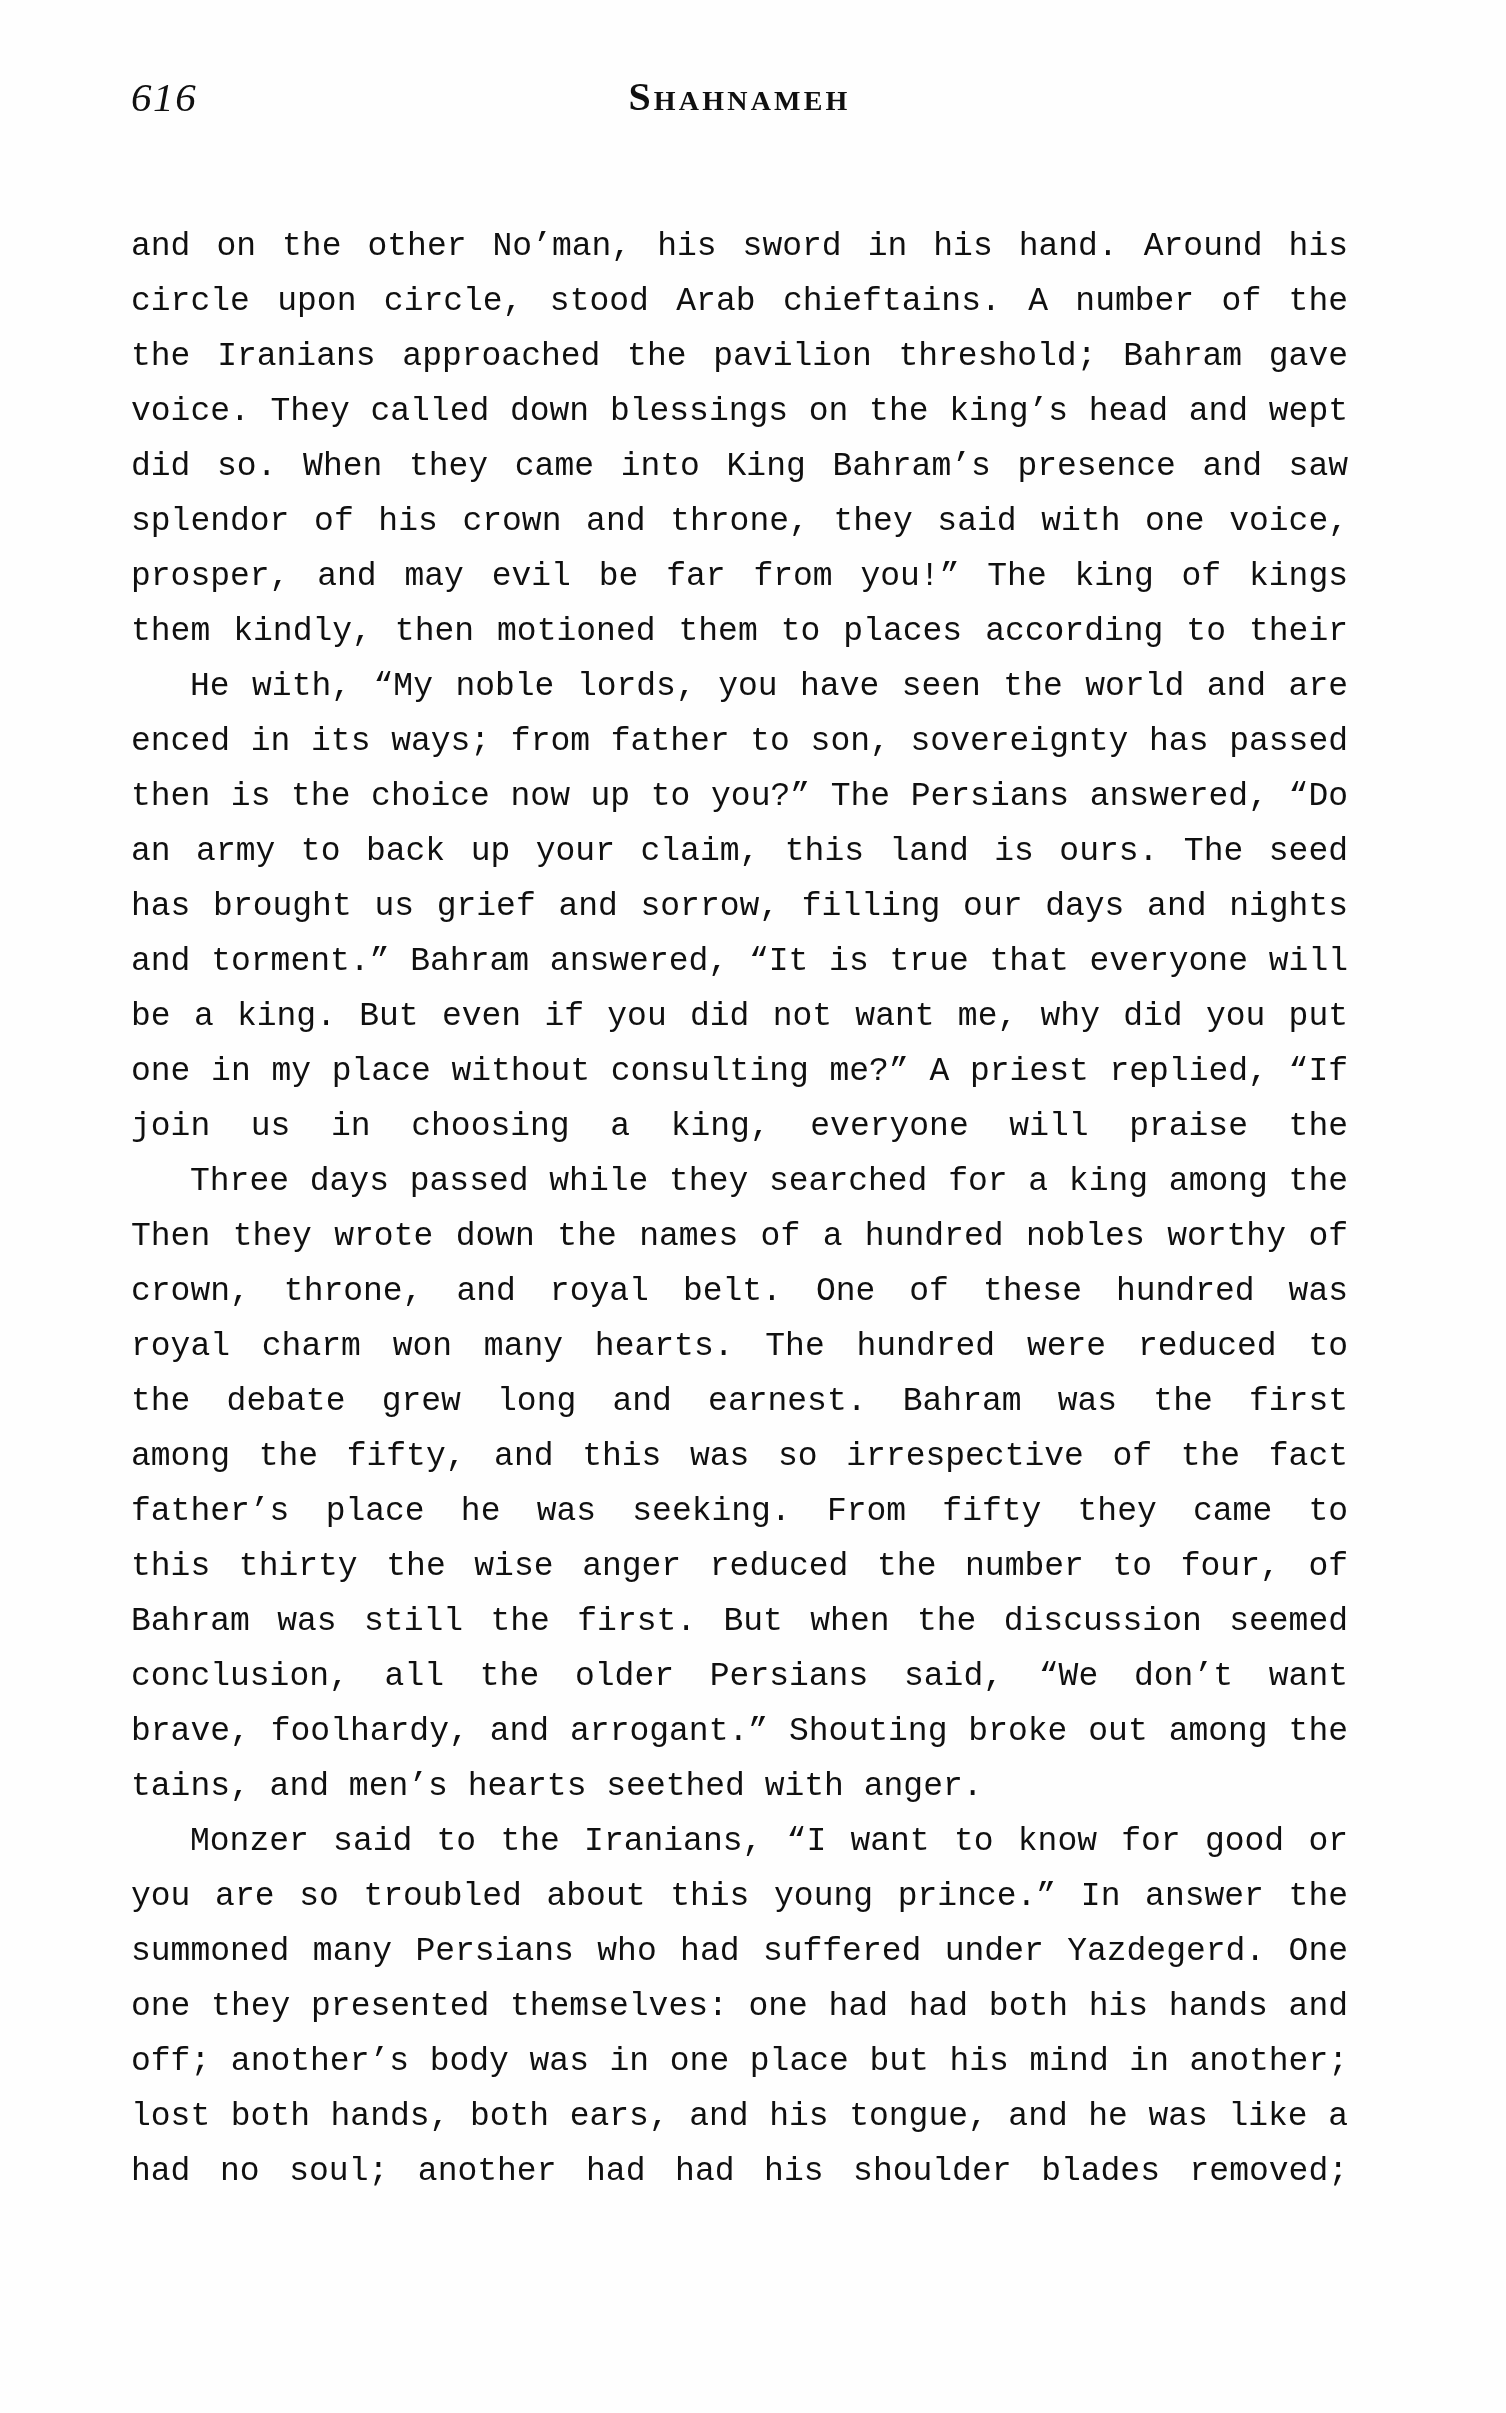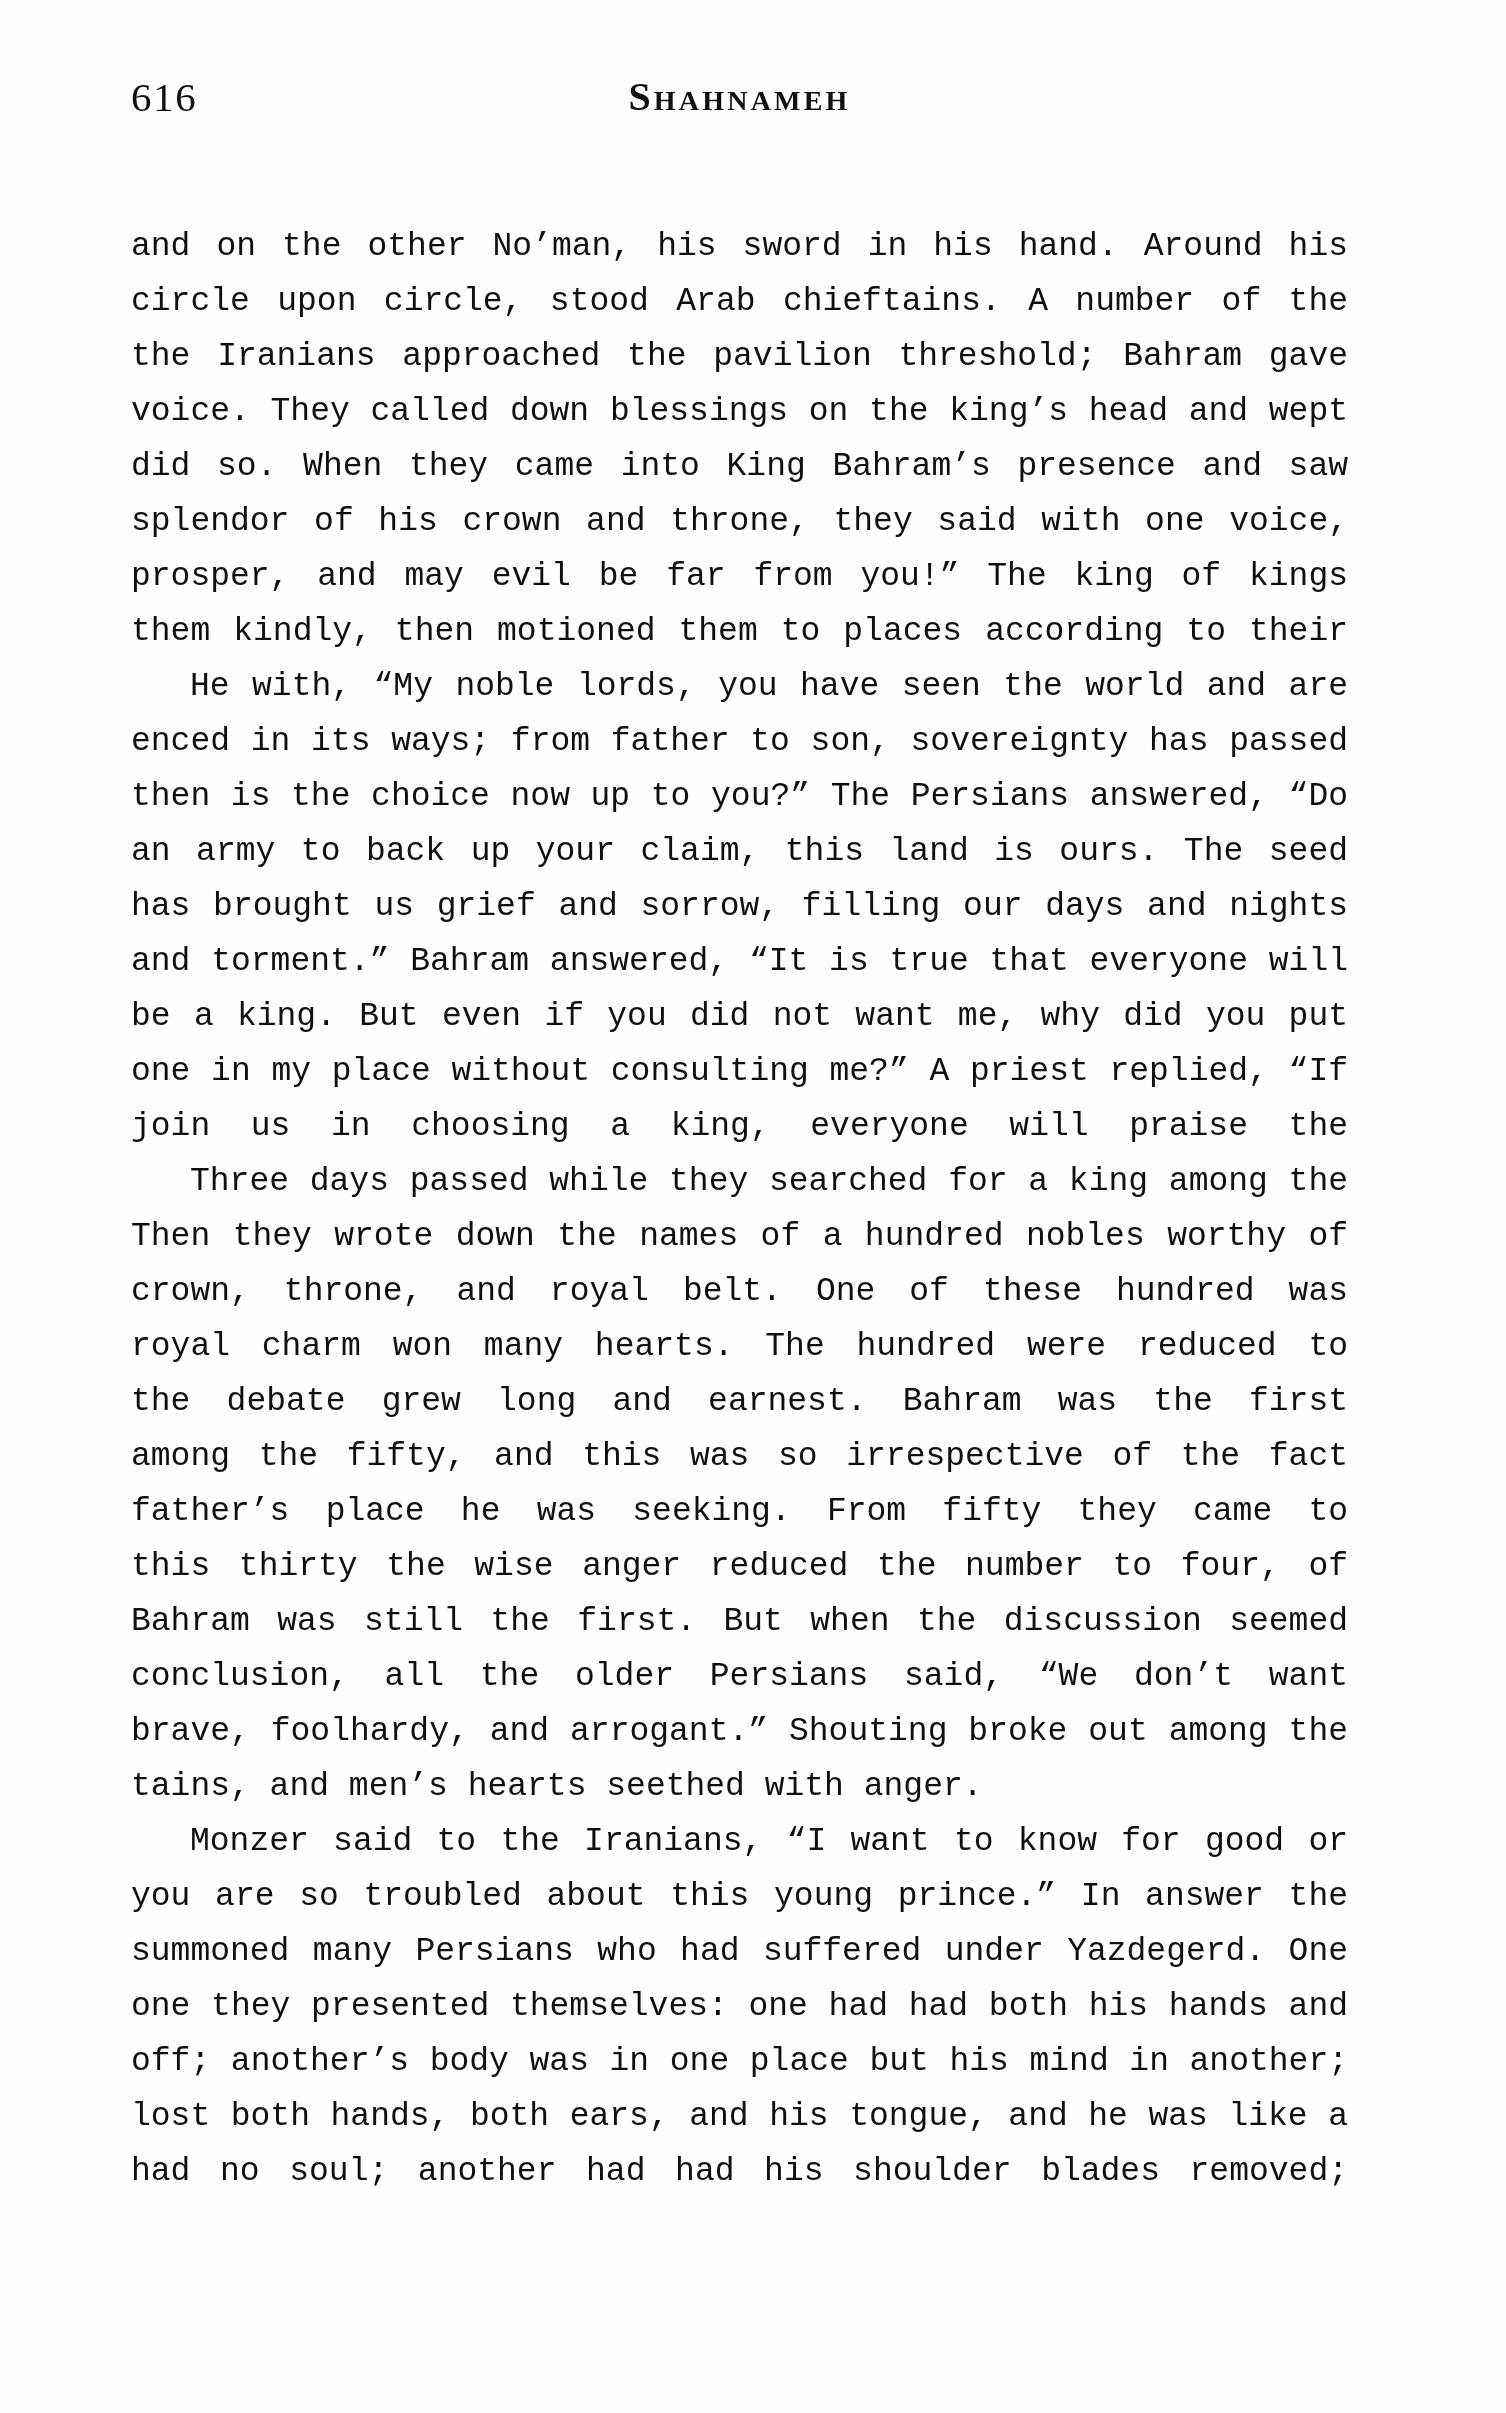--- a/index.html
+++ b/index.html
@@ -20,20 +20,21 @@
     position: absolute;
     top: 69px;
     left: 131px;
     width: 1217px;
     height: 62px;
   }
   .page-number {
     position: absolute;
     left: 0;
     top: 6.2px;
+    font-style: italic;
     font-size: 41px;
     line-height: 44px;
     letter-spacing: 1.6px;
   }
   .running-title {
     position: absolute;
     left: 50%;
     transform: translateX(-50%);
     top: 4.7px;
     font-variant: small-caps;

